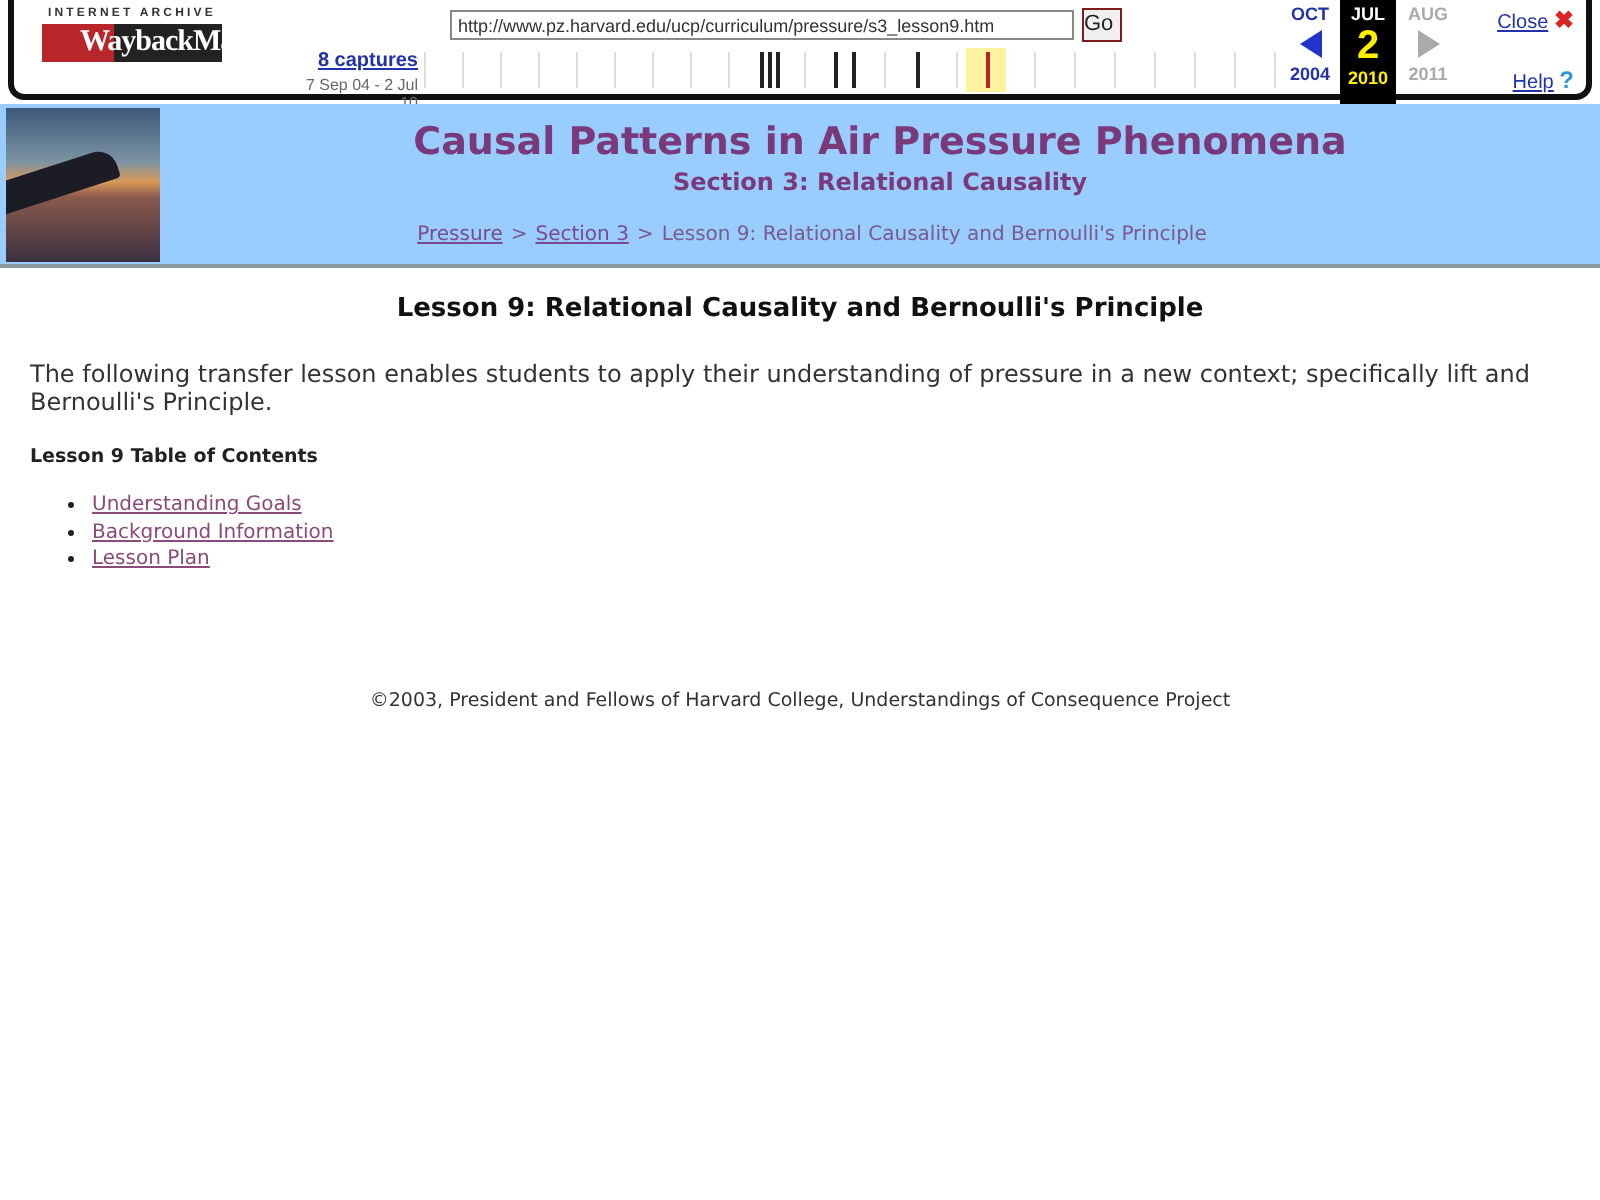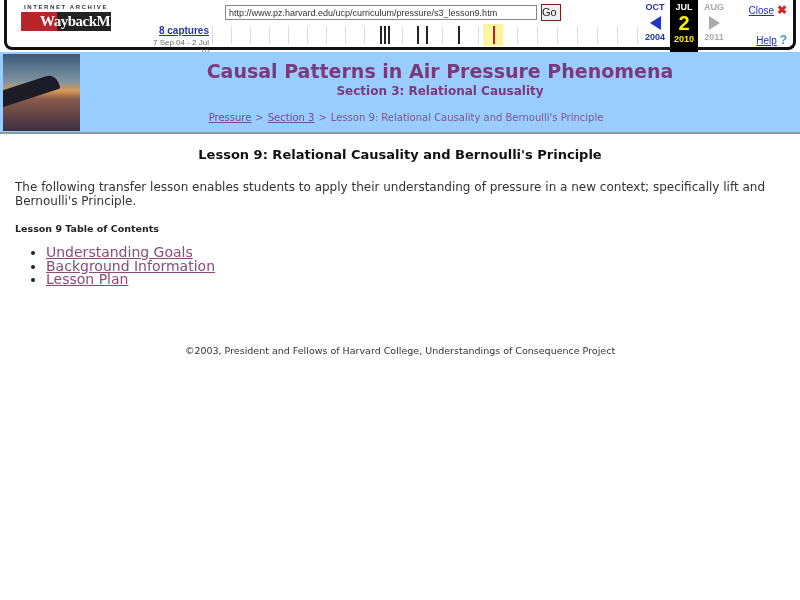--- a/index.html
+++ b/index.html
@@ -117,21 +117,21 @@
   .hdr-breadcrumb .sep { color: #7a5a8a; margin: 0 4px; }
 
   
   #content { position: absolute; left: 15px; top: 145px; width: 770px; }
   .lesson-title {
     text-align: center; font-size: 13px; font-weight: bold; color: #111;
     margin: 2px 0 0 0;
   }
   .intro { font-size: 12px; color: #333; margin: 18px 0 0 0; }
   .toc-heading { font-size: 9.5px; font-weight: bold; color: #222; margin: 15px 0 0 0; }
-  ul.toc { margin: 12px 0 0 0; padding-left: 31px; list-style: disc; font-size: 14px; line-height: 13.5px; }
+  ul.toc { margin: 12px 0 0 0; padding-left: 31px; list-style: disc; font-size: 10px; line-height: 13.5px; }
   ul.toc ul { padding-left: 31px; list-style: circle; margin: 0; }
   ul.toc a { color: #8a4a7a; text-decoration: underline; }
   .footer {
     position: absolute; left: 0; top: 345px; width: 800px; text-align: center;
     font-size: 9.5px; color: #333;
   }
 </style>
 </head>
 <body>
 

